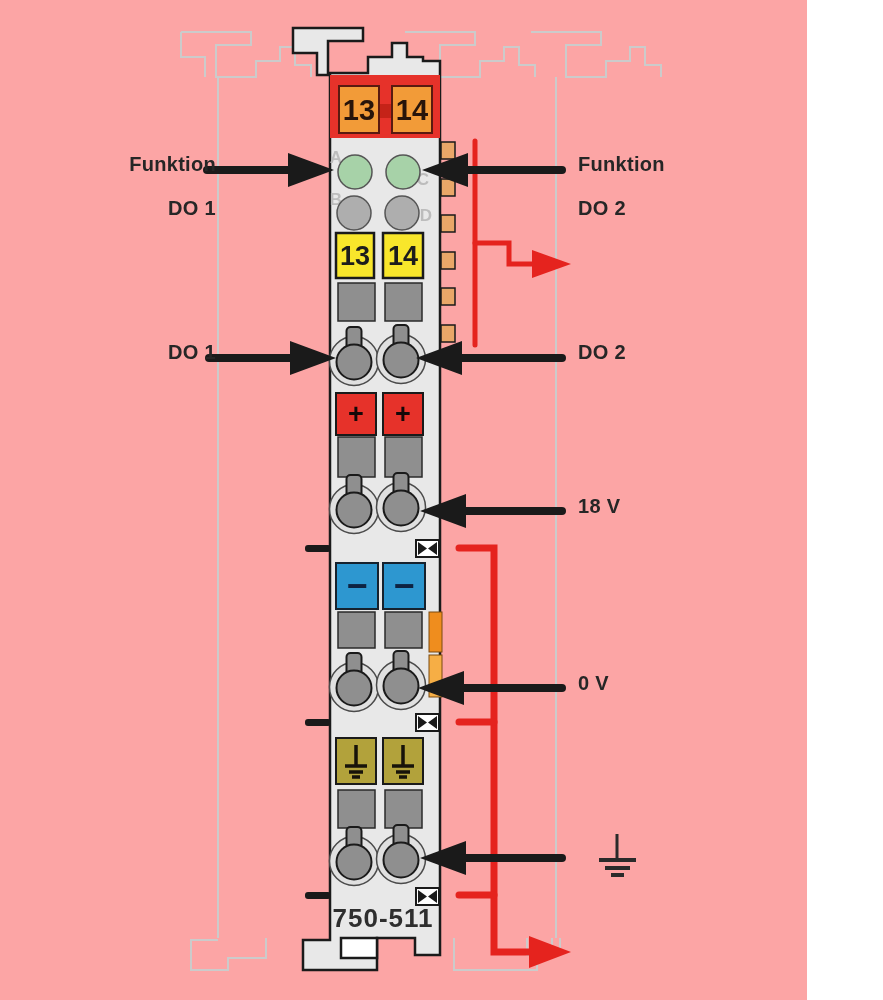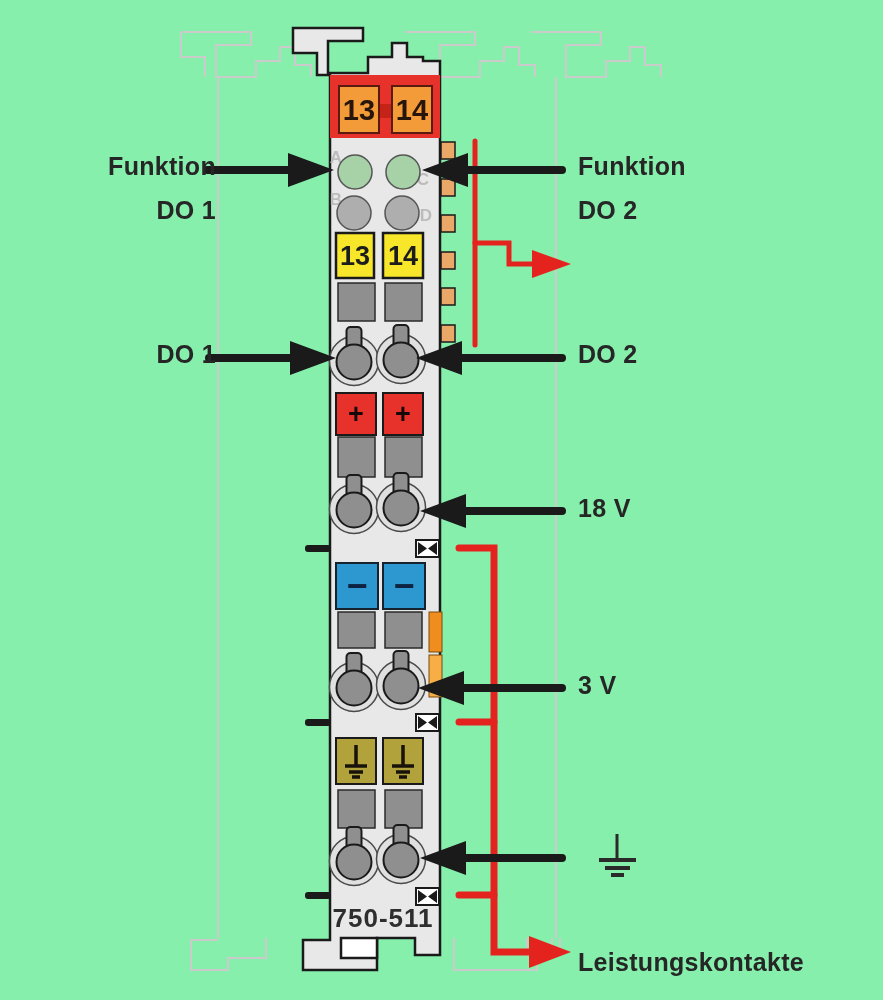--- a/index.html
+++ b/index.html
@@ -1,19 +1,19 @@
 <!DOCTYPE html>
 <html><head>
 <meta charset="utf-8">
 <style>
   html,body{margin:0;padding:0;background:#ffffff;}
-  .stage{position:relative;width:883px;height:1000px;background:#86efac;
+  .stage{position:relative;width:807px;height:1000px;background:#fca5a5;
          font-family:"Liberation Sans",sans-serif;overflow:hidden;}
   .stage svg{position:absolute;left:0;top:0;}
-  .ann{position:absolute;font-weight:bold;font-size:25px;color:#262626;
+  .ann{position:absolute;font-weight:bold;font-size:20px;color:#262626;
        letter-spacing:.3px;line-height:1;white-space:nowrap;}
   .ann-left{left:0;width:216px;text-align:right;}
   .ann-right{left:578px;text-align:left;}
   text{font-family:"Liberation Sans",sans-serif;}
   .t-big{font-size:29px;font-weight:bold;fill:#27140a;}
   .t-yellow{font-size:27px;font-weight:bold;fill:#1c1c1c;}
   .t-led{font-size:17px;font-weight:bold;fill:#bcbcbc;}
   .t-plus{font-size:27px;font-weight:bold;fill:#140808;}
   .t-minus{font-size:36px;font-weight:bold;fill:#0e2342;}
   .t-model{font-size:26px;font-weight:bold;fill:#2e2e2e;letter-spacing:1px;}
@@ -211,15 +211,14 @@
 </svg>
 
   <div class="ann ann-left" style="top:154px">Funktion</div>
   <div class="ann ann-left" style="top:198px">DO 1</div>
   <div class="ann ann-left" style="top:342px">DO 1</div>
 
   <div class="ann ann-right" style="top:154px">Funktion</div>
   <div class="ann ann-right" style="top:198px">DO 2</div>
   <div class="ann ann-right" style="top:342px">DO 2</div>
   <div class="ann ann-right" style="top:496px">18 V</div>
-  <div class="ann ann-right" style="top:673px">3 V</div>
-  <div class="ann ann-right" style="top:950px">Leistungskontakte</div>
+  <div class="ann ann-right" style="top:673px">0 V</div>
 </div>
 
 </body></html>

